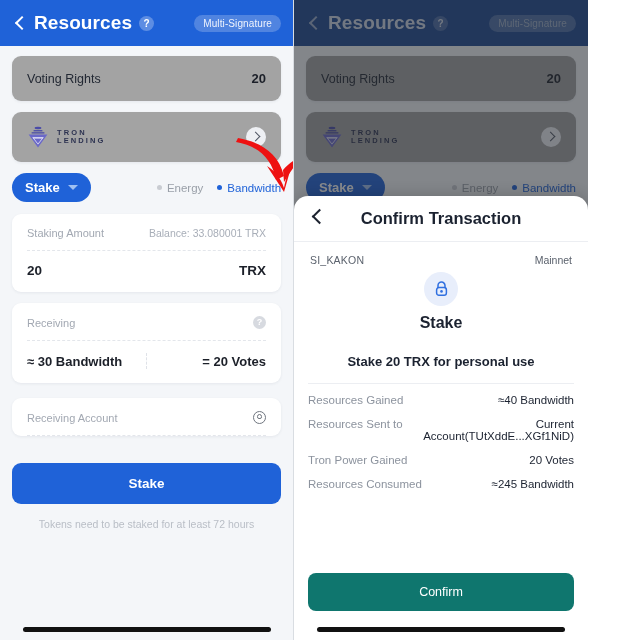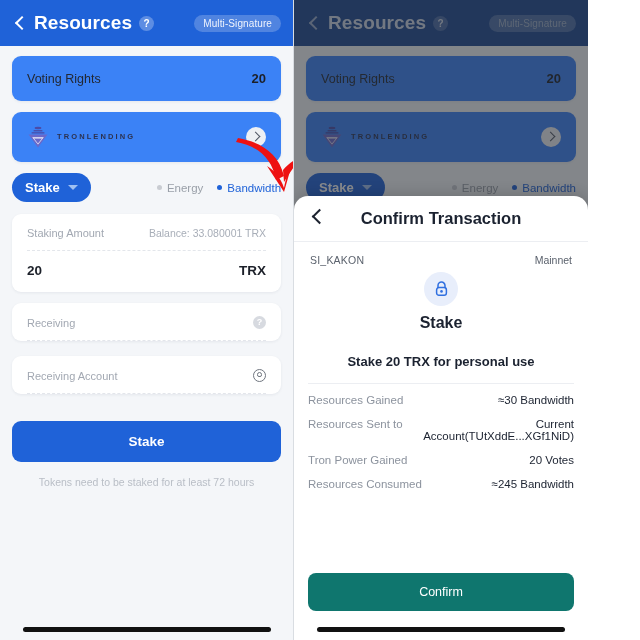--- a/index.html
+++ b/index.html
@@ -32,31 +32,31 @@
     color: #fff; font-size: 10px; line-height: 15px; text-align: center; margin-left: 7px; font-weight: 700;
   }
   .multisig {
     margin-left: auto; background: rgba(255,255,255,.22); color: #eef3fd;
     font-size: 10px; padding: 3px 9px; border-radius: 10px; letter-spacing: .1px; white-space: nowrap;
   }
 
   
   .body-area { padding: 10px 12px 0 12px; }
   .card {
-    background: #3b82f6; border-radius: 9px; box-shadow: 0 1px 3px rgba(22,38,67,.07);
+    background: #a3a3a3; border-radius: 9px; box-shadow: 0 1px 3px rgba(22,38,67,.07);
     margin-bottom: 11px;
   }
   .row-between { display: flex; align-items: center; justify-content: space-between; }
   .card-voting { padding: 15px 15px; }
   .voting-label { font-size: 12.5px; color: #222833; }
   .voting-value { font-size: 13px; font-weight: 700; color: #1c2029; }
 
   .card-lending { padding: 13px 15px; }
   .lending-left { display: flex; align-items: center; gap: 8px; }
-  .lending-text { display: flex; line-height: 1.05; }
+  .lending-text { display: flex; flex-direction: column; line-height: 1.05; }
   .lending-text span { font-size: 7.5px; font-weight: 700; letter-spacing: 2.1px; color: #2c3250; }
   .chev-circle {
     width: 20px; height: 20px; border-radius: 50%; background: #eef0f4;
     position: relative;
   }
   .chev-circle::before {
     content: ""; position: absolute; left: 6px; top: 6px; width: 6px; height: 6px;
     border-top: 1.6px solid #4f5563; border-right: 1.6px solid #4f5563; transform: rotate(45deg);
   }
 
@@ -214,20 +214,27 @@
           <span class="unit">TRX</span>
         </div>
       </div>
 
       <div class="stack-card">
         <div class="sub-block row-between">
           <span class="muted">Receiving</span>
           <span class="qmark">?</span>
         </div>
         <div class="dashed"></div>
+        <div class="sub-block sec">
+          <div class="est-values">
+            <span class="left">≈ 30 Bandwidth</span>
+            <span class="vdiv"></span>
+            <span class="right">= 20 Votes</span>
+          </div>
+        </div>
       </div>
 
       <div class="stack-card" style="margin-top:15px;">
         <div class="sub-block row-between">
           <span class="muted">Receiving Account</span>
           <span class="ico-circ">
               <i class="inner-person"></i>
             </span>
         </div>
         <div class="dashed"></div>
@@ -321,21 +328,21 @@
         </div>
       </div>
 
       <div class="tx-type">Stake</div>
       <div class="tx-desc">Stake 20 TRX for personal use</div>
 
       <div class="detail-sep"></div>
 
       <div class="detail-row">
         <span class="detail-key">Resources Gained</span>
-        <span class="detail-val">≈30 Bandwidth</span>
+        <span class="detail-val">≈40 Bandwidth</span>
       </div>
       <div class="detail-row">
         <span class="detail-key">Resources Sent to</span>
         <span class="detail-val">Current Account(TUtXddE...XGf1NiD)</span>
       </div>
       <div class="detail-row">
         <span class="detail-key">Tron Power Gained</span>
         <span class="detail-val">20 Votes</span>
       </div>
       <div class="detail-row">

